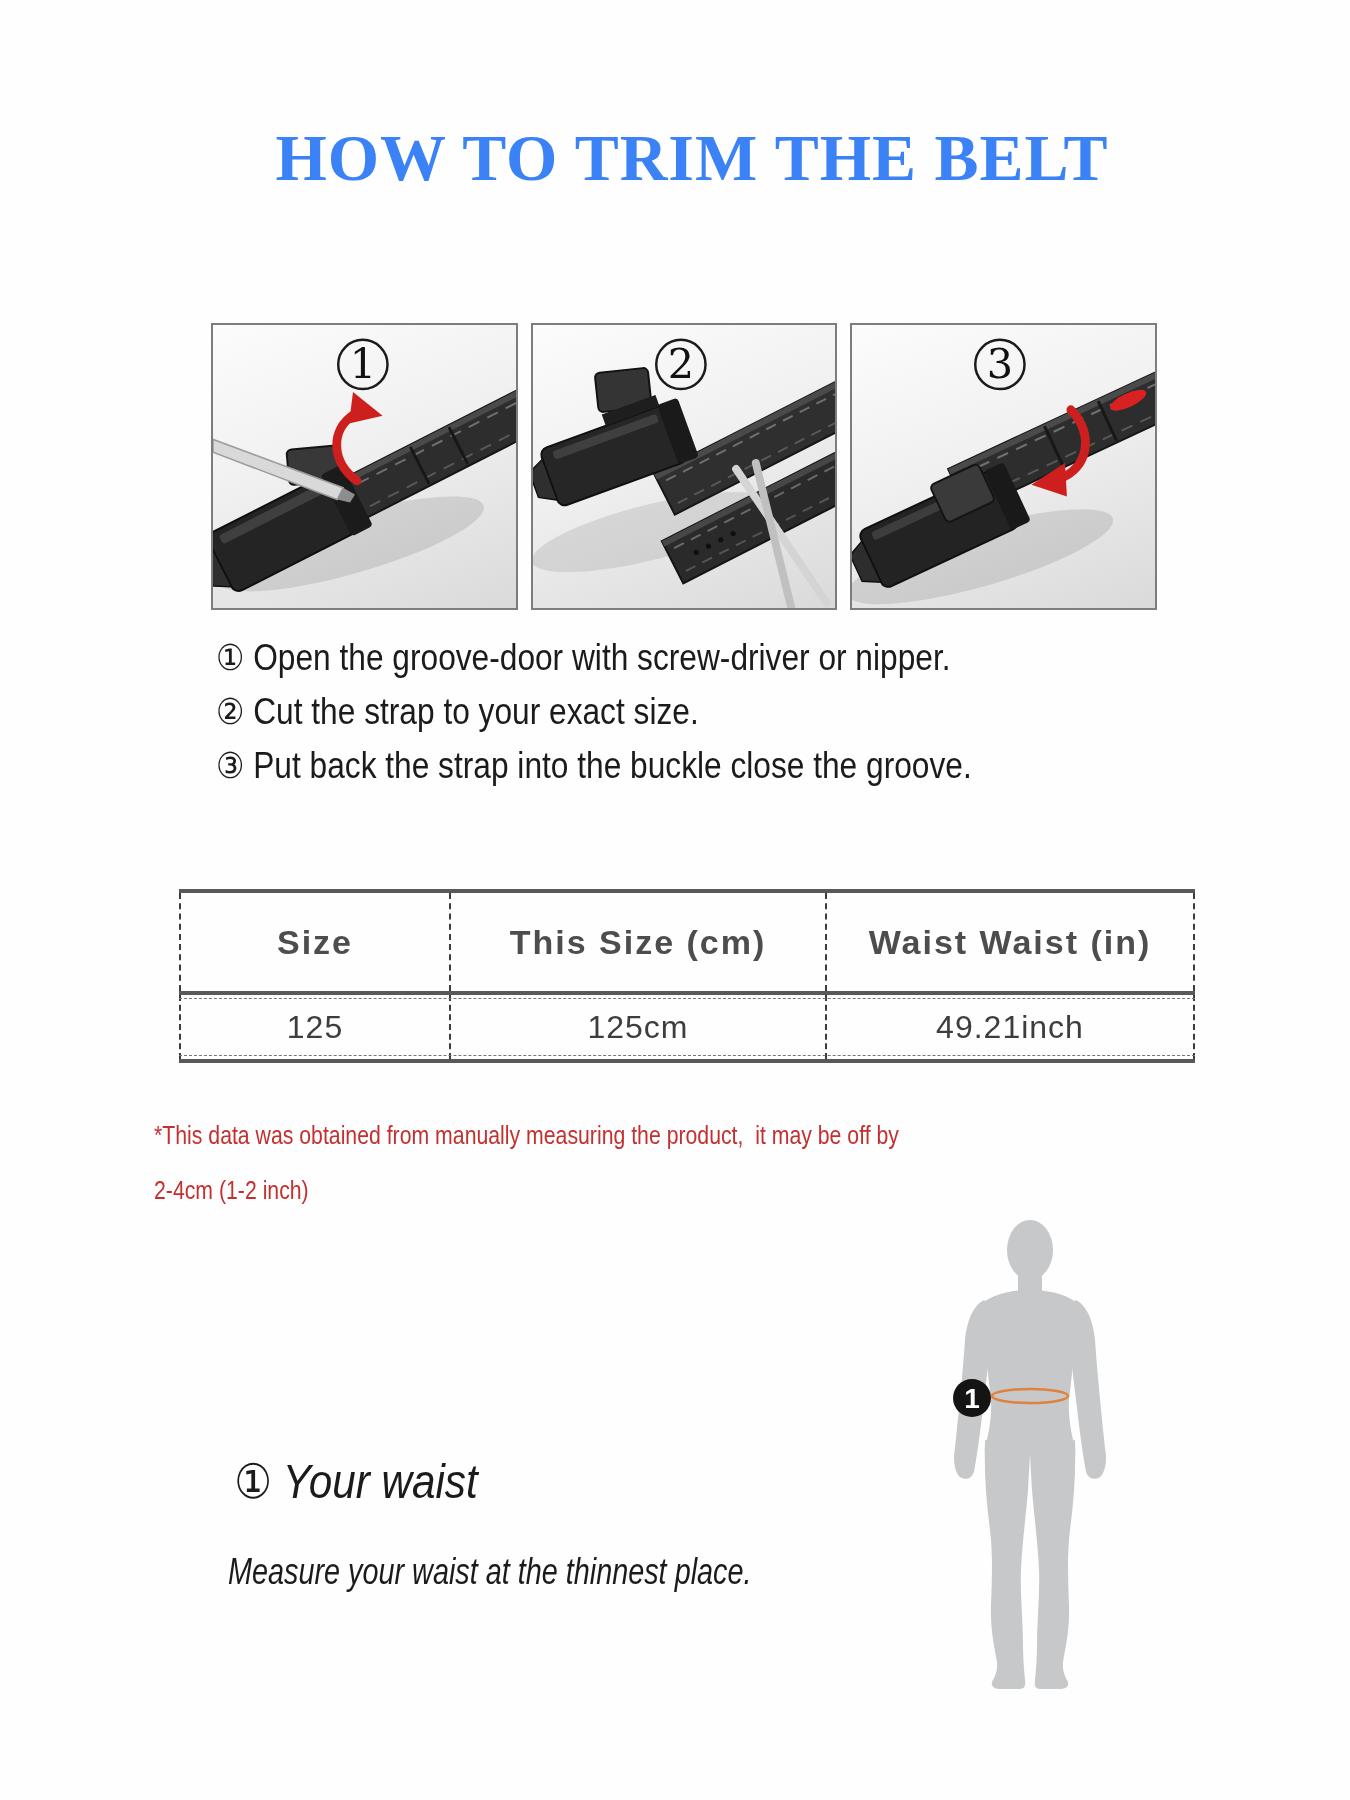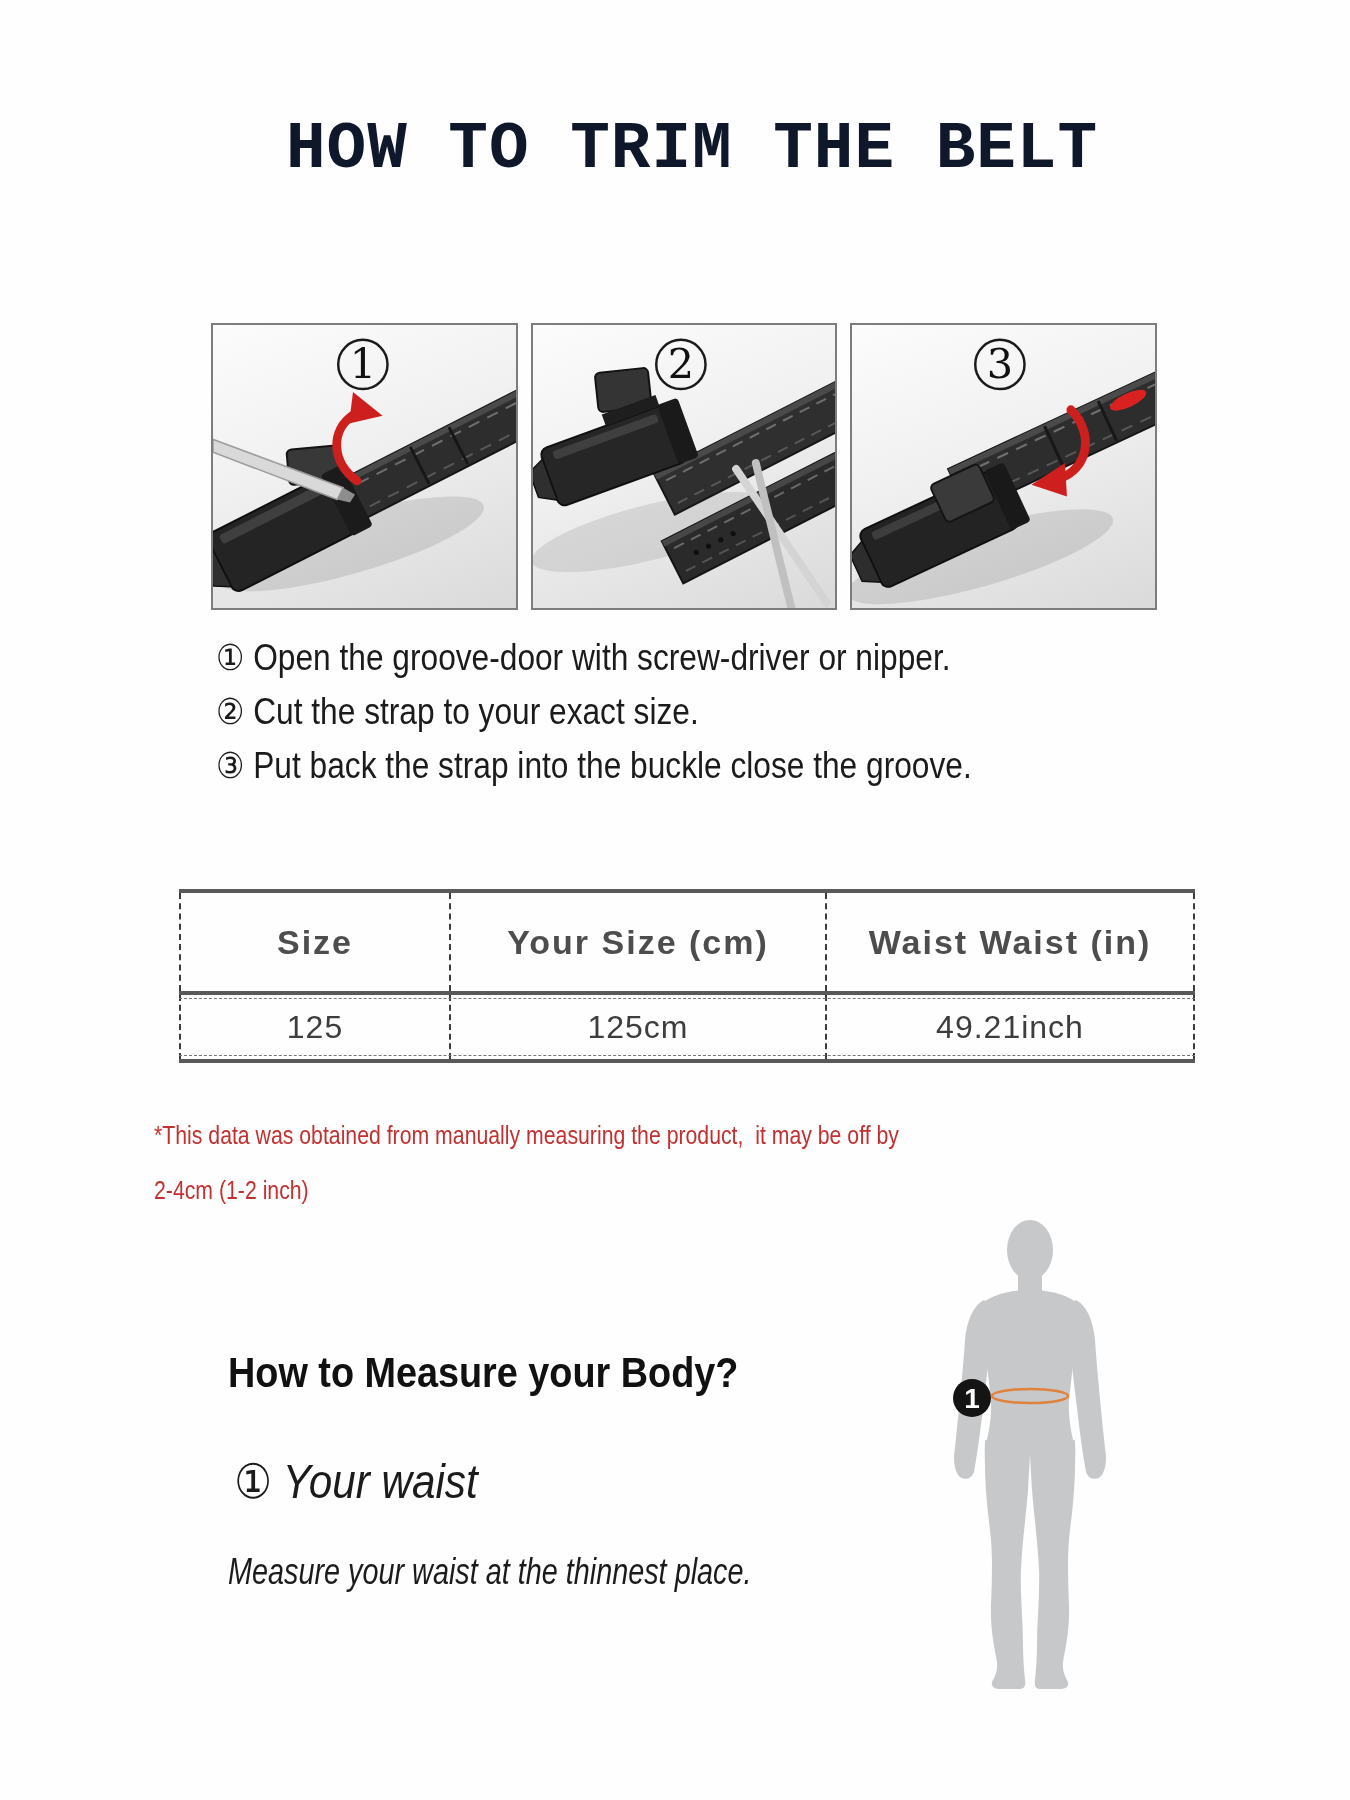--- a/index.html
+++ b/index.html
@@ -1,22 +1,22 @@
 <!DOCTYPE html>
 <html><head>
 <meta charset="utf-8">
 <style>
   html,body{margin:0;padding:0;background:#ffffff;}
   .page{position:relative;width:1350px;height:1800px;background:#fefefe;overflow:hidden;
         font-family:"Liberation Sans","DejaVu Sans",sans-serif;color:#1b1b1b;}
 
   
-  .title{position:absolute;top:112px;left:34px;width:1316px;text-align:center;margin:0;
-         font-family:Liberation Mono, monospace;font-weight:bold;
-         font-size:66px;letter-spacing:1px;color:#0f172a;white-space:nowrap;}
+  .title{position:absolute;top:120px;left:34px;width:1316px;text-align:center;margin:0;
+         font-family:Liberation Serif, serif;font-weight:bold;
+         font-size:66px;letter-spacing:1px;color:#3b82f6;white-space:nowrap;}
 
   
   .photos{position:absolute;left:211px;top:323px;width:946px;height:287px;display:flex;gap:13px;}
   .photo{flex:1;border:2px solid #7d7d7d;box-sizing:border-box;
          background:linear-gradient(160deg,#fcfcfc 0%,#f0f0f0 45%,#dadada 100%);overflow:hidden;}
   .photo svg{width:100%;height:100%;display:block;}
   .stepnum-text{font-family:"DejaVu Serif","Liberation Serif",serif;}
 
   
   .instructions{position:absolute;left:216px;top:631px;font-size:36px;line-height:54px;color:#1b1b1b;}
@@ -150,36 +150,35 @@
 
   <div class="instructions">
     <p><span class="scalex">① Open the groove-door with screw-driver or nipper.</span></p>
     <p><span class="scalex">② Cut the strap to your exact size.</span></p>
     <p><span class="scalex">③ Put back the strap into the buckle close the groove.</span></p>
   </div>
 
   <div class="size-table">
     <div class="trow thead">
       <div class="cell c1 th">Size</div>
-      <div class="cell c2 th">Your Size (cm)</div>
+      <div class="cell c2 th">This Size (cm)</div>
       <div class="cell c3 th">Waist Waist (in)</div>
     </div>
     <div class="trow tbody">
       <div class="cell c1 td">125</div>
       <div class="cell c2 td">125cm</div>
       <div class="cell c3 td">49.21inch</div>
     </div>
   </div>
 
   <div class="disclaimer">
     <p><span class="scalex">*This data was obtained from manually measuring the product,  it may be off by</span></p>
     <p><span class="scalex">2-4cm (1-2 inch)</span></p>
   </div>
 
-  <h2 class="measure-heading"><span class="scalex">How to Measure your Body?</span></h2>
   <p class="measure-item"><span class="scalex">① Your waist</span></p>
   <p class="measure-desc"><span class="scalex">Measure your waist at the thinnest place.</span></p>
 
   <div class="figure">
     <svg viewBox="0 0 260 510">
       <g fill="#c6c8ca">
         <ellipse cx="130" cy="50" rx="23" ry="30"></ellipse>
         <rect x="118" y="68" width="24" height="24"></rect>
         <path d="M 130 90 C 108 90 90 96 82 104 C 78 112 84 140 87 165 C 89 182 90 192 91 200
                  C 92 220 88 235 85 248 C 84 252 86 255 90 255 L 170 255 C 174 255 176 252 175 248

